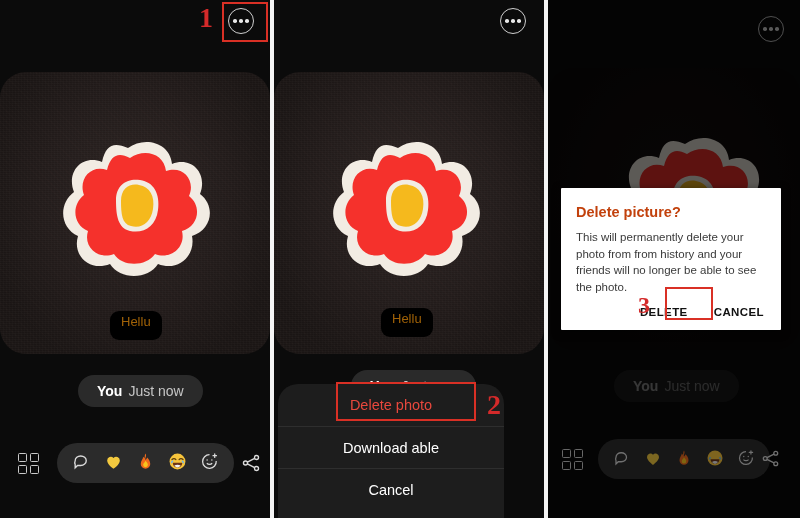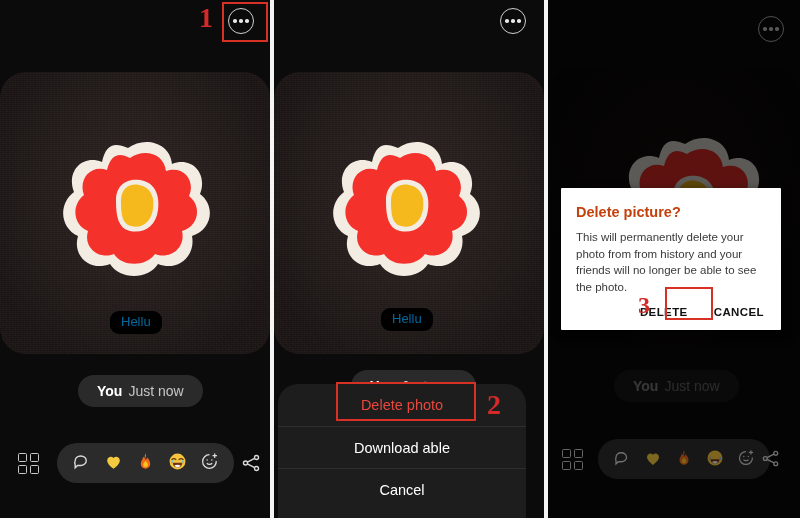--- a/index.html
+++ b/index.html
@@ -62,22 +62,22 @@
   }
   #photo-1 { top: 72px; height: 282px; }
   #photo-2 { top: 72px; height: 282px; }
   #photo-3 { top: 68px; height: 282px; }
 
   .sticker { position: absolute; }
   #sticker-1 { left: 56px; top: 128px; width: 160px; height: 160px; }
   #sticker-2 { left: 326px; top: 128px; width: 160px; height: 160px; }
 
   .caption-pill {
-    position: absolute; background: #000; color: #0369a1; border-radius: 9px;
-    font-size: 13px; padding: 4px 11px 6px; line-height: 1;
+    position: absolute; background: #000; color: #a16207; border-radius: 9px;
+    font-size: 13px; padding: 4px 11px 12px; line-height: 1;
   }
   #caption-1 { left: 110px; top: 311px; }
   #caption-2 { left: 381px; top: 308px; }
 
   
   .you-pill {
     position: absolute; background: #2a2a2a; border-radius: 19px;
     height: 32px; display: flex; align-items: center; gap: 6px;
     padding: 0 19px; font-size: 14px;
   }
@@ -270,21 +270,21 @@
     </svg>
   </div>
 
   <div class="caption-pill" id="caption-2" style="z-index:6">Hellu</div>
 
   <div class="you-pill" id="you-2" style="z-index:6">
     <span class="who">You</span>
     <span class="when">Just now</span>
   </div>
 
-  <div class="sheet" style="left:278px; width:248px; height:134px;">
+  <div class="sheet" style="left:278px; width:226px; height:134px;">
     <div class="sheet-row danger">Delete photo</div>
     <div class="sheet-row">Download able</div>
     <div class="sheet-row">Cancel</div>
   </div>
 
   <div class="panel" id="panel-3">
 
     <div class="topbar">
       <div class="dots-btn" id="dots-3">
         <i></i>

